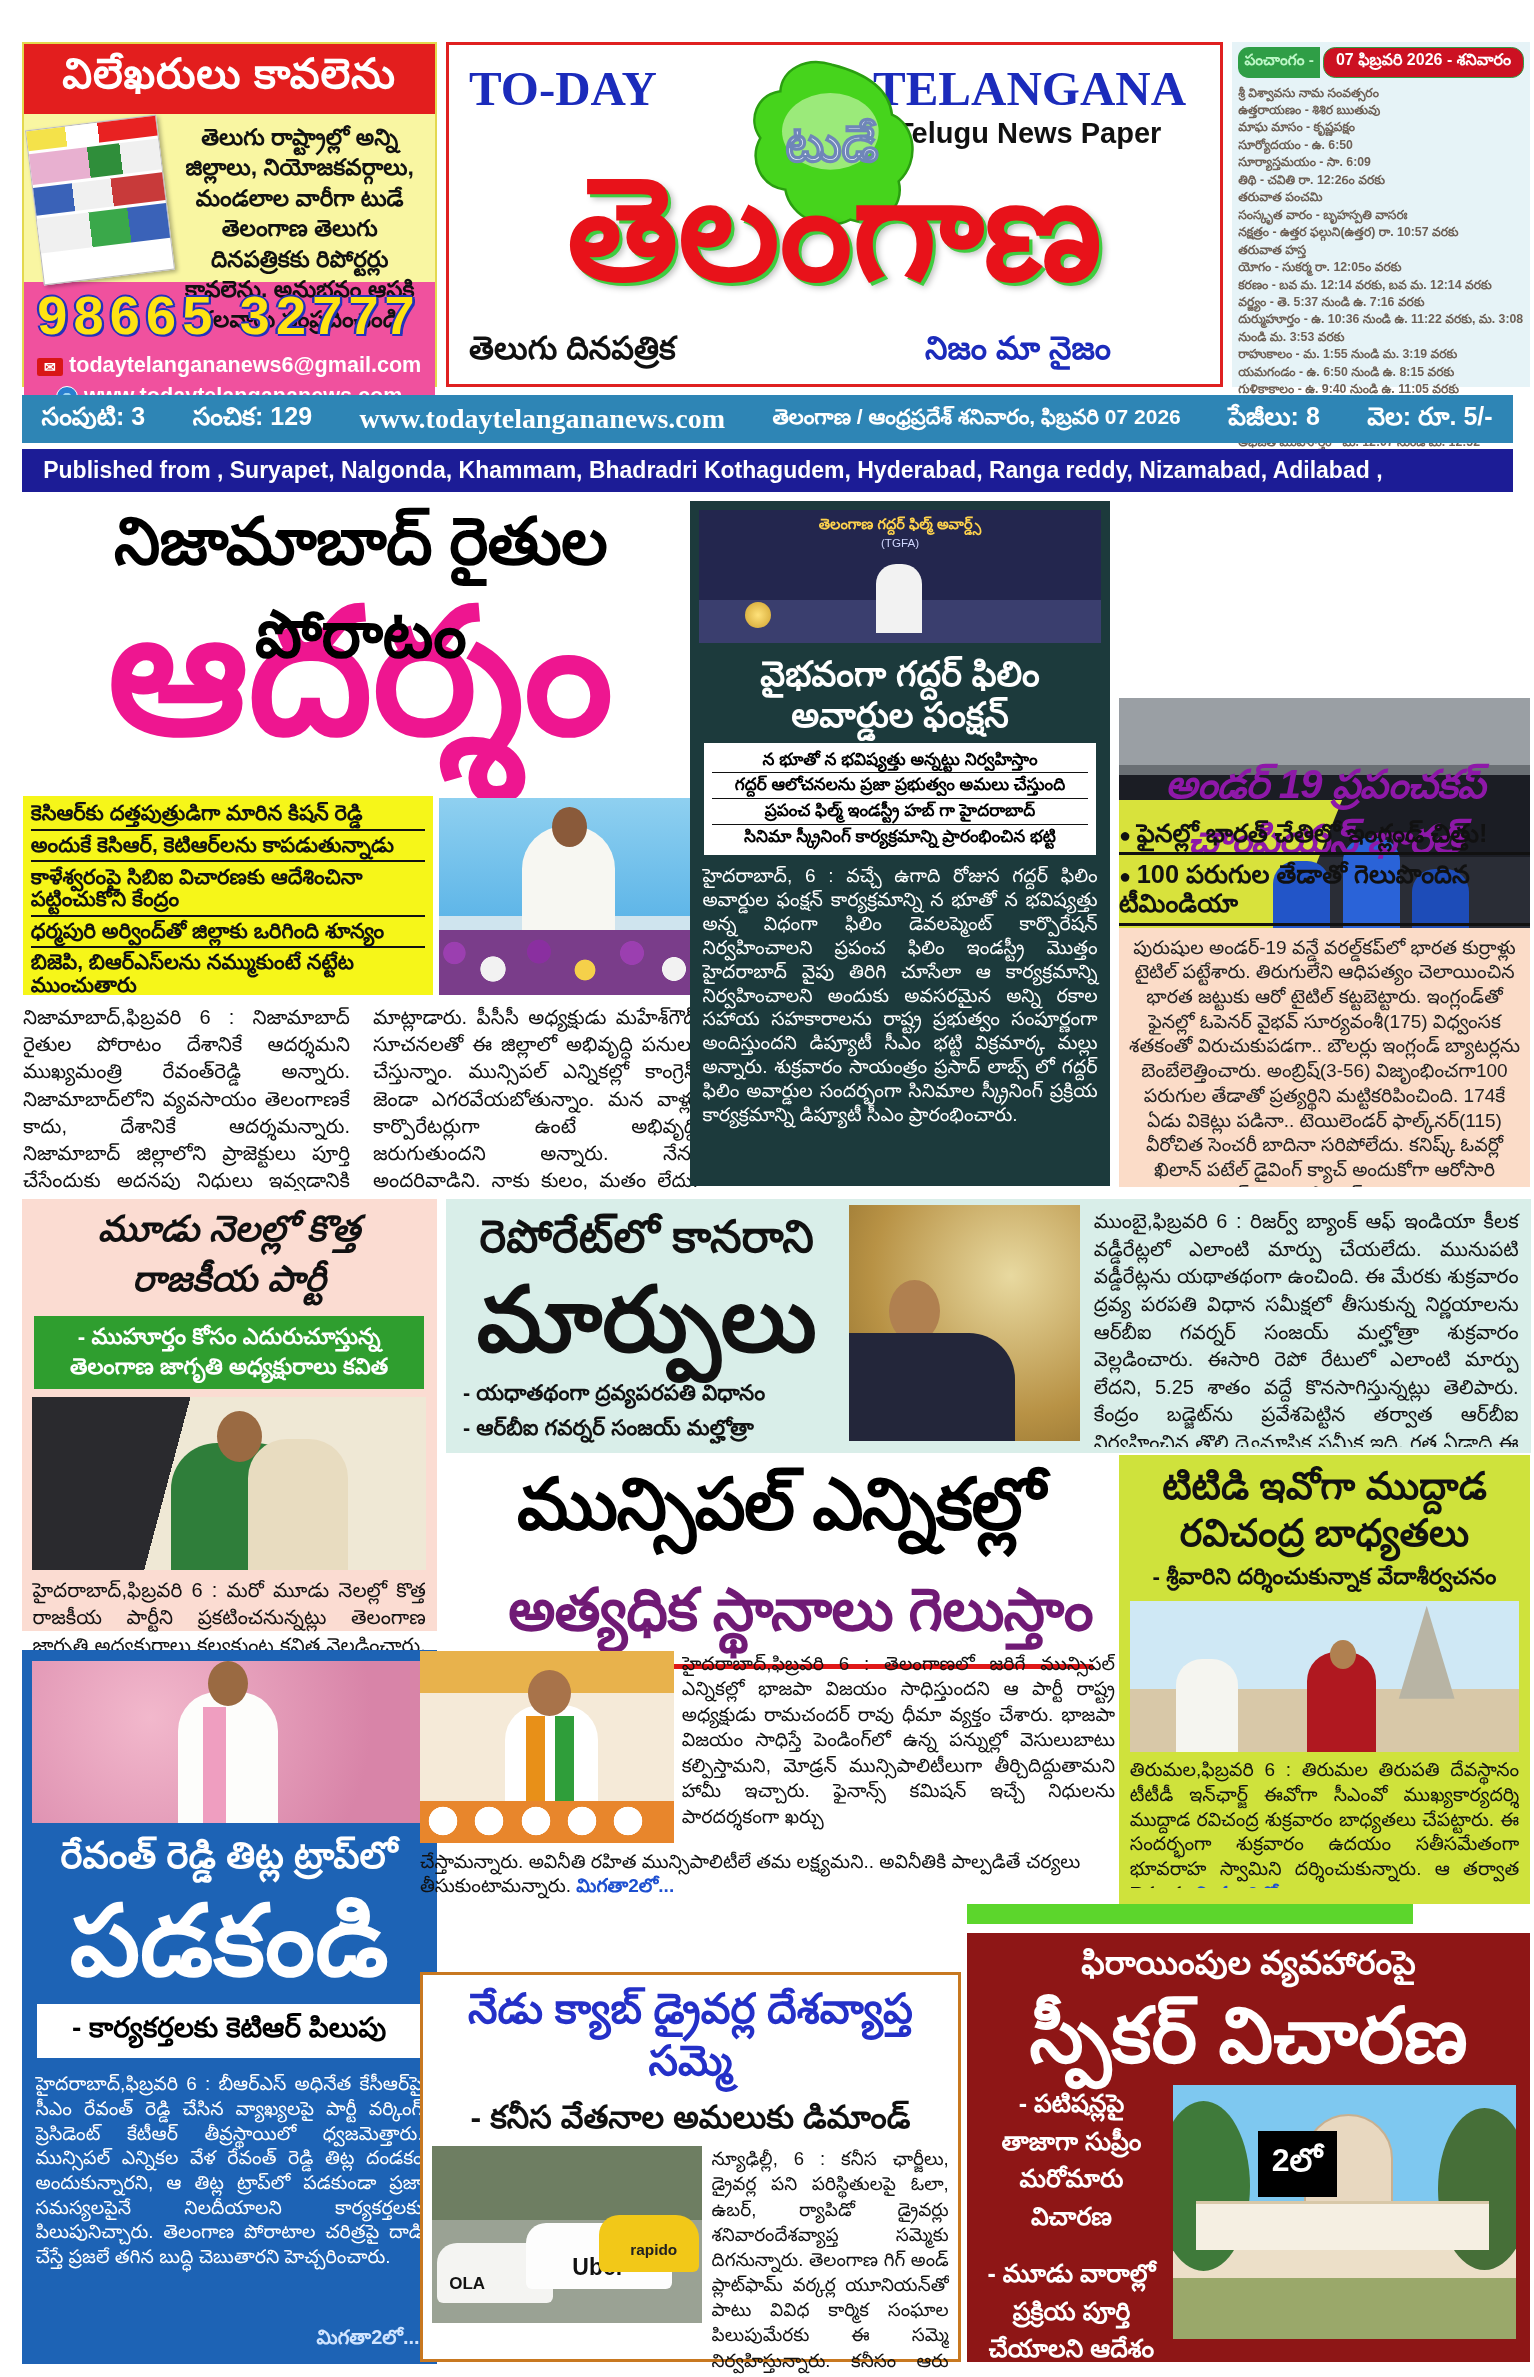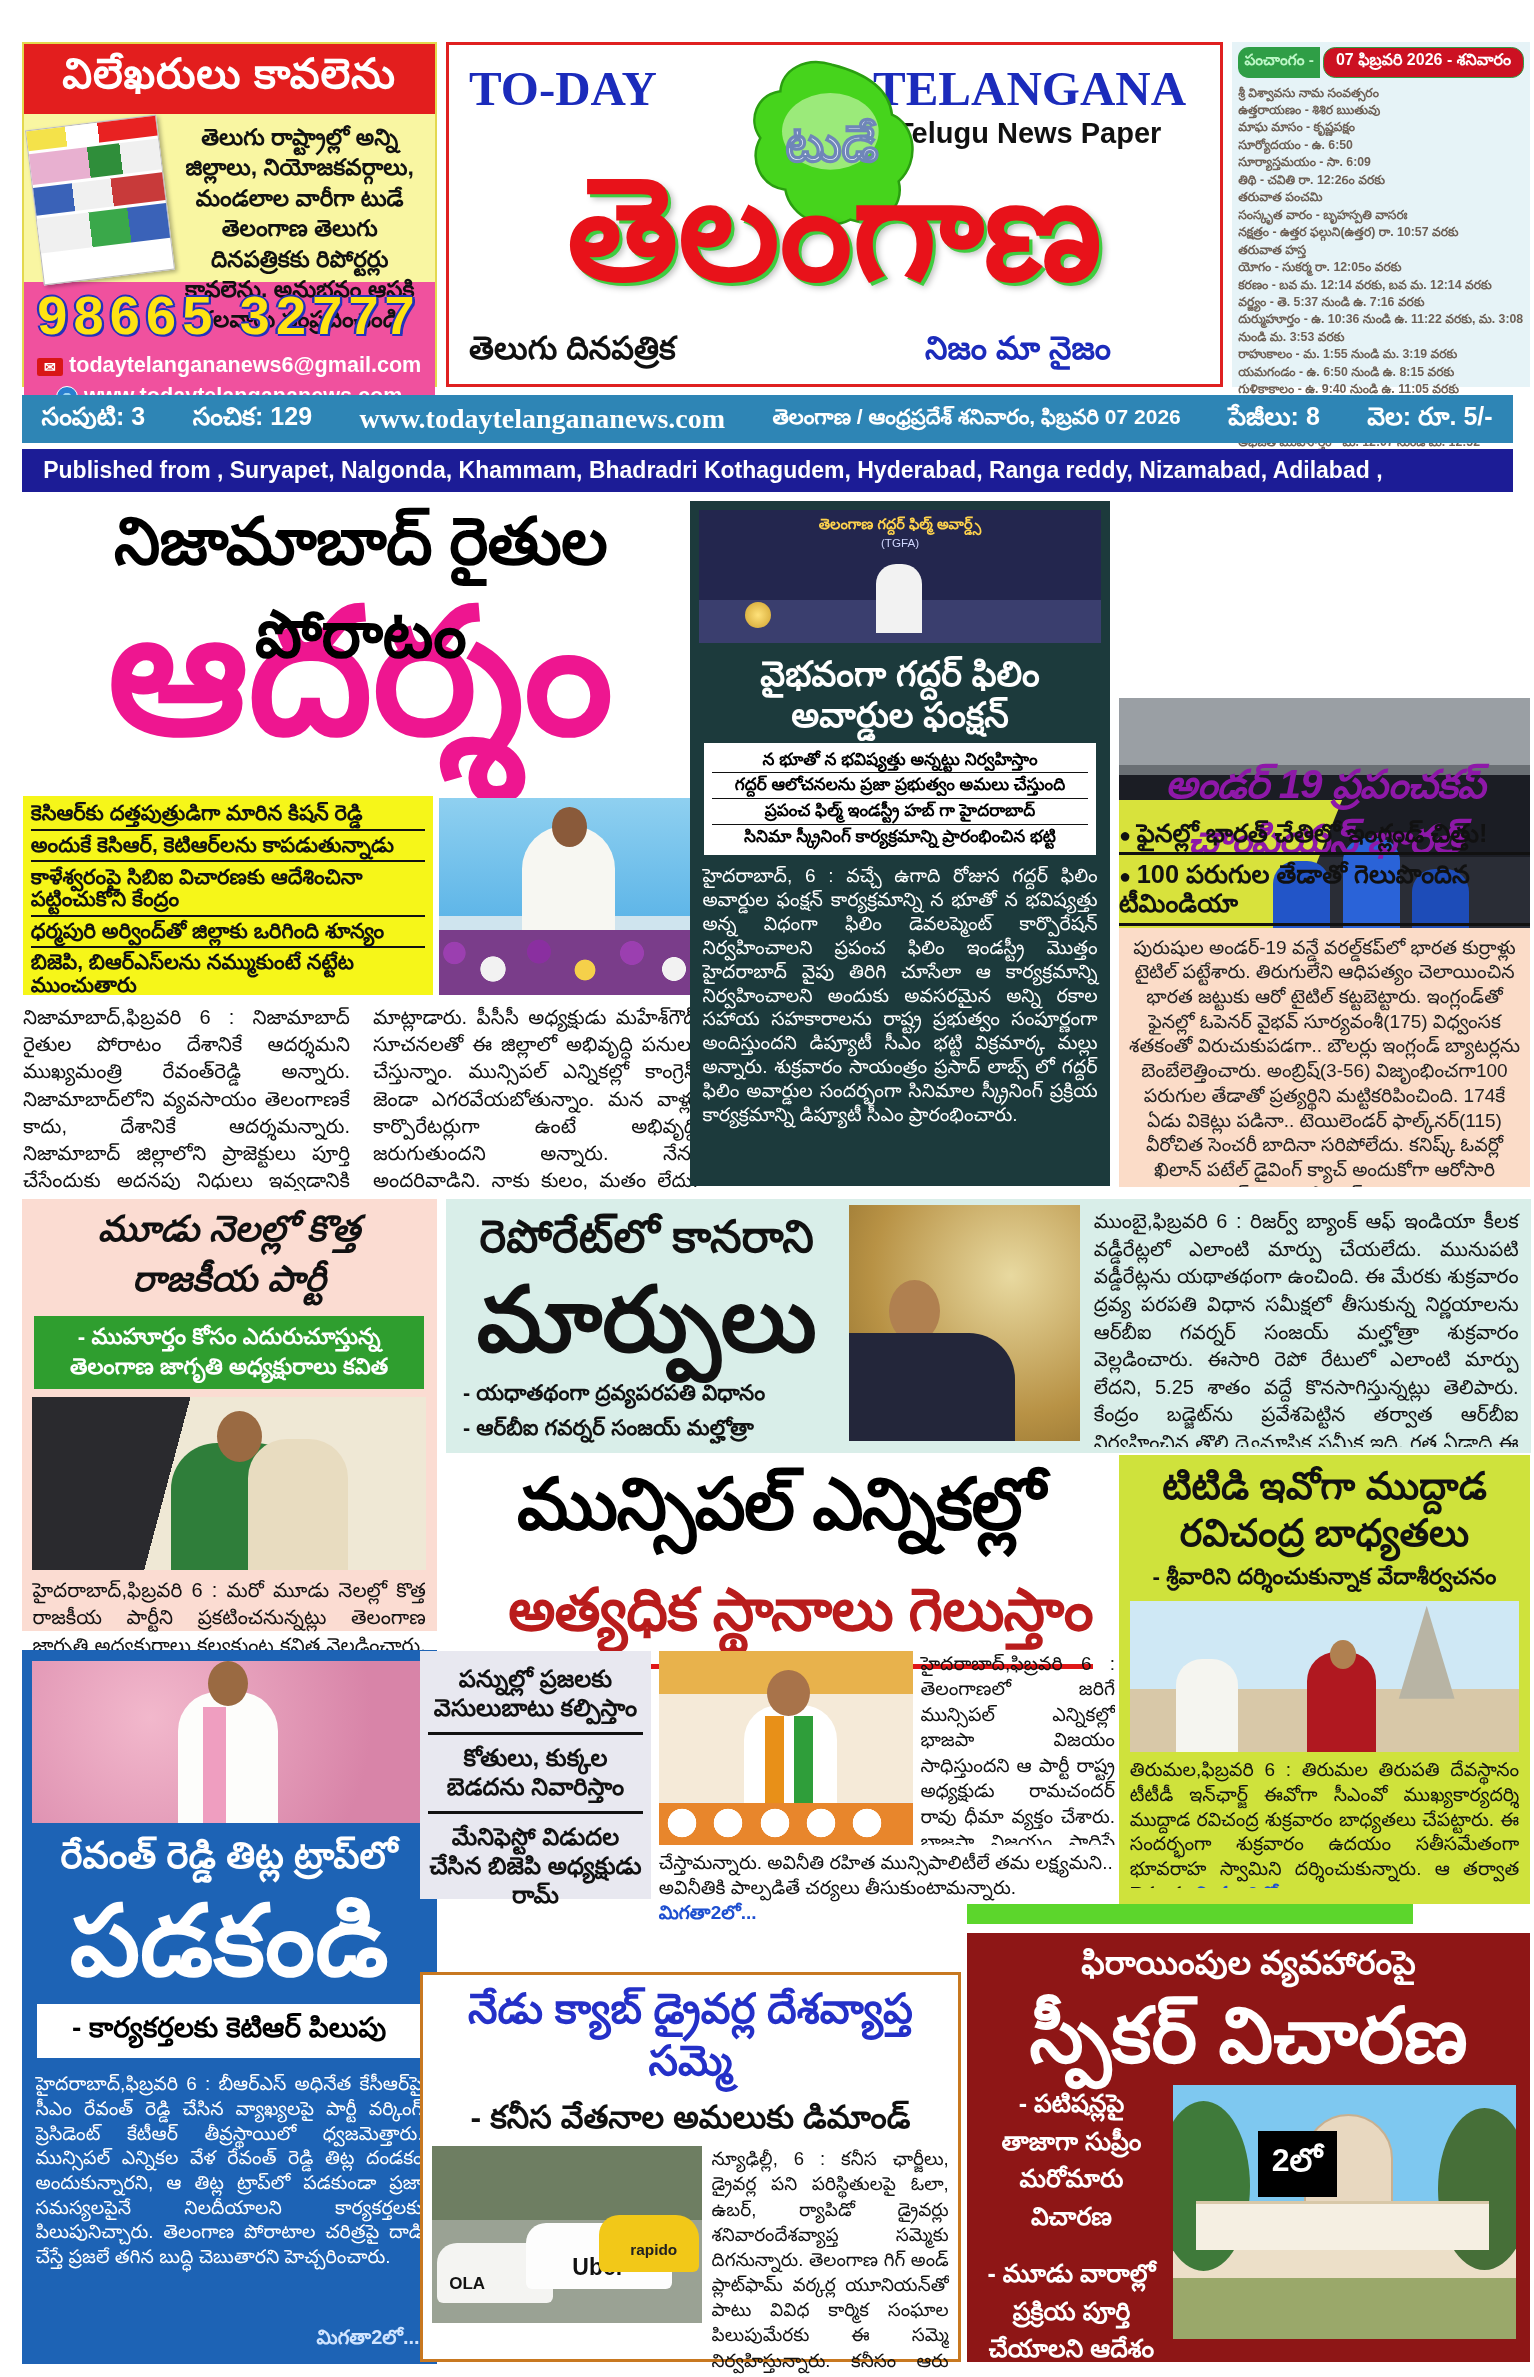--- a/index.html
+++ b/index.html
@@ -121,21 +121,21 @@
   .repo-head{font-size:91px;font-weight:900;text-align:center;color:#111;line-height:1.0;}
   .repo-bullets{font-size:21.6px;font-weight:bold;margin-top:10.8px;padding-left:10.8px;line-height:1.6;color:#111;}
   .gov-photo{width:231px;height:236px;margin:0 7.7px;background:radial-gradient(circle at 70% 30%,#e8d9a0,#b89245 60%,#8a6a2a);flex:none;}
   .gov-suit{position:absolute;left:0;bottom:0;width:72%;height:46%;background:#23263a;border-radius:0 46px 0 0;}
   .gov-face{position:absolute;left:40px;bottom:99px;width:51px;height:62px;background:#b08050;border-radius:50%;}
   .rbi-body{flex:1;font-size:20px;line-height:1.38;text-align:justify;padding:3.1px 6.2px;color:#111;overflow:hidden;}
 
   
   .mun{left:446px;top:1463px;width:669px;text-align:center;}
   .mun1{font-size:72px;font-weight:900;color:#000;letter-spacing:-1.5px;}
-  .mun2{display:inline-block;font-size:59px;font-weight:900;color:#b91c1c;border-bottom:5.4px solid #e01818;padding-bottom:6.2px;margin-top:12.3px;letter-spacing:-0.8px;margin-left:40px;}
+  .mun2{display:inline-block;font-size:59px;font-weight:900;color:#701a75;border-bottom:5.4px solid #e01818;padding-bottom:6.2px;margin-top:12.3px;letter-spacing:-0.8px;margin-left:40px;}
 
   
   .ttd{left:1119px;top:1455px;width:411px;height:449px;background:#cfe23c;box-sizing:border-box;padding:7.7px 10.8px;}
   .ttd-head{font-size:38px;font-weight:900;text-align:center;line-height:1.25;color:#111;}
   .ttd-sub{font-size:22.4px;font-weight:bold;text-align:center;margin:6.2px 0;color:#111;}
   .ttd-photo{height:151px;background:linear-gradient(180deg,#cfe8f5 0 58%,#d8c8a8 58% 100%);}
   .ttd-gopuram{position:absolute;right:46px;top:4.6px;width:93px;height:93px;background:#b8b4a4;
                clip-path:polygon(20% 100%,50% 0,80% 100%);}
   .ttd-man1{position:absolute;left:46px;bottom:0;width:62px;height:93px;background:#f5f5f0;border-radius:26px 26px 0 0;}
   .ttd-man2{position:absolute;left:177px;bottom:0;width:69px;height:100px;background:#b01820;border-radius:29px 29px 0 0;}
@@ -393,25 +393,20 @@
         <div class="ktr-face"></div>
     </div>
     <div class="ktr-kicker">రేవంత్ రెడ్డి తిట్ల ట్రాప్‌లో</div>
     <div class="ktr-head">పడకండి</div>
     <div class="ktr-sub">- కార్యకర్తలకు కెటిఆర్ పిలుపు</div>
     <div class="ktr-body">హైదరాబాద్,ఫిబ్రవరి 6 : బీఆర్ఎస్ అధినేత కేసీఆర్‌పై సీఎం రేవంత్ రెడ్డి చేసిన వ్యాఖ్యలపై పార్టీ వర్కింగ్ ప్రెసిడెంట్ కేటీఆర్ తీవ్రస్థాయిలో ధ్వజమెత్తారు. మున్సిపల్ ఎన్నికల వేళ రేవంత్ రెడ్డి తిట్ల దండకం అందుకున్నారని, ఆ తిట్ల ట్రాప్‌లో పడకుండా ప్రజా సమస్యలపైనే నిలదీయాలని కార్యకర్తలకు పిలుపునిచ్చారు. తెలంగాణ పోరాటాల చరిత్రపై దాడి చేస్తే ప్రజలే తగిన బుద్ధి చెబుతారని హెచ్చరించారు.</div>
     <div class="ktr-more">మిగతా2లో...</div>
   </div>
 
   <div class="abs bjp">
-    <div class="bjp-bullets">
-      <div class="bb">పన్నుల్లో ప్రజలకు వెసులుబాటు కల్పిస్తాం</div>
-      <div class="bb">కోతులు, కుక్కల బెడదను నివారిస్తాం</div>
-      <div class="bb">మేనిఫెస్టో విడుదల చేసిన బిజెపి అధ్యక్షుడు రామ్</div>
-    </div>
     <div class="bjp-right">
       <div class="bjp-toprow">
         <div class="ph bjp-photo">
           <div class="bjp-man"></div>
             <div class="bjp-scarf"></div>
             <div class="bjp-face"></div>
             <div class="bjp-lotus"></div>
         </div>
         <div class="bjp-body">హైదరాబాద్,ఫిబ్రవరి 6 : తెలంగాణలో జరిగే మున్సిపల్ ఎన్నికల్లో భాజపా విజయం సాధిస్తుందని ఆ పార్టీ రాష్ట్ర అధ్యక్షుడు రామచందర్ రావు ధీమా వ్యక్తం చేశారు. భాజపా విజయం సాధిస్తే పెండింగ్‌లో ఉన్న పన్నుల్లో వెసులుబాటు కల్పిస్తామని, మోడ్రన్ మున్సిపాలిటీలుగా తీర్చిదిద్దుతామని హామీ ఇచ్చారు. ఫైనాన్స్ కమిషన్ ఇచ్చే నిధులను పారదర్శకంగా ఖర్చు</div>
       </div>

